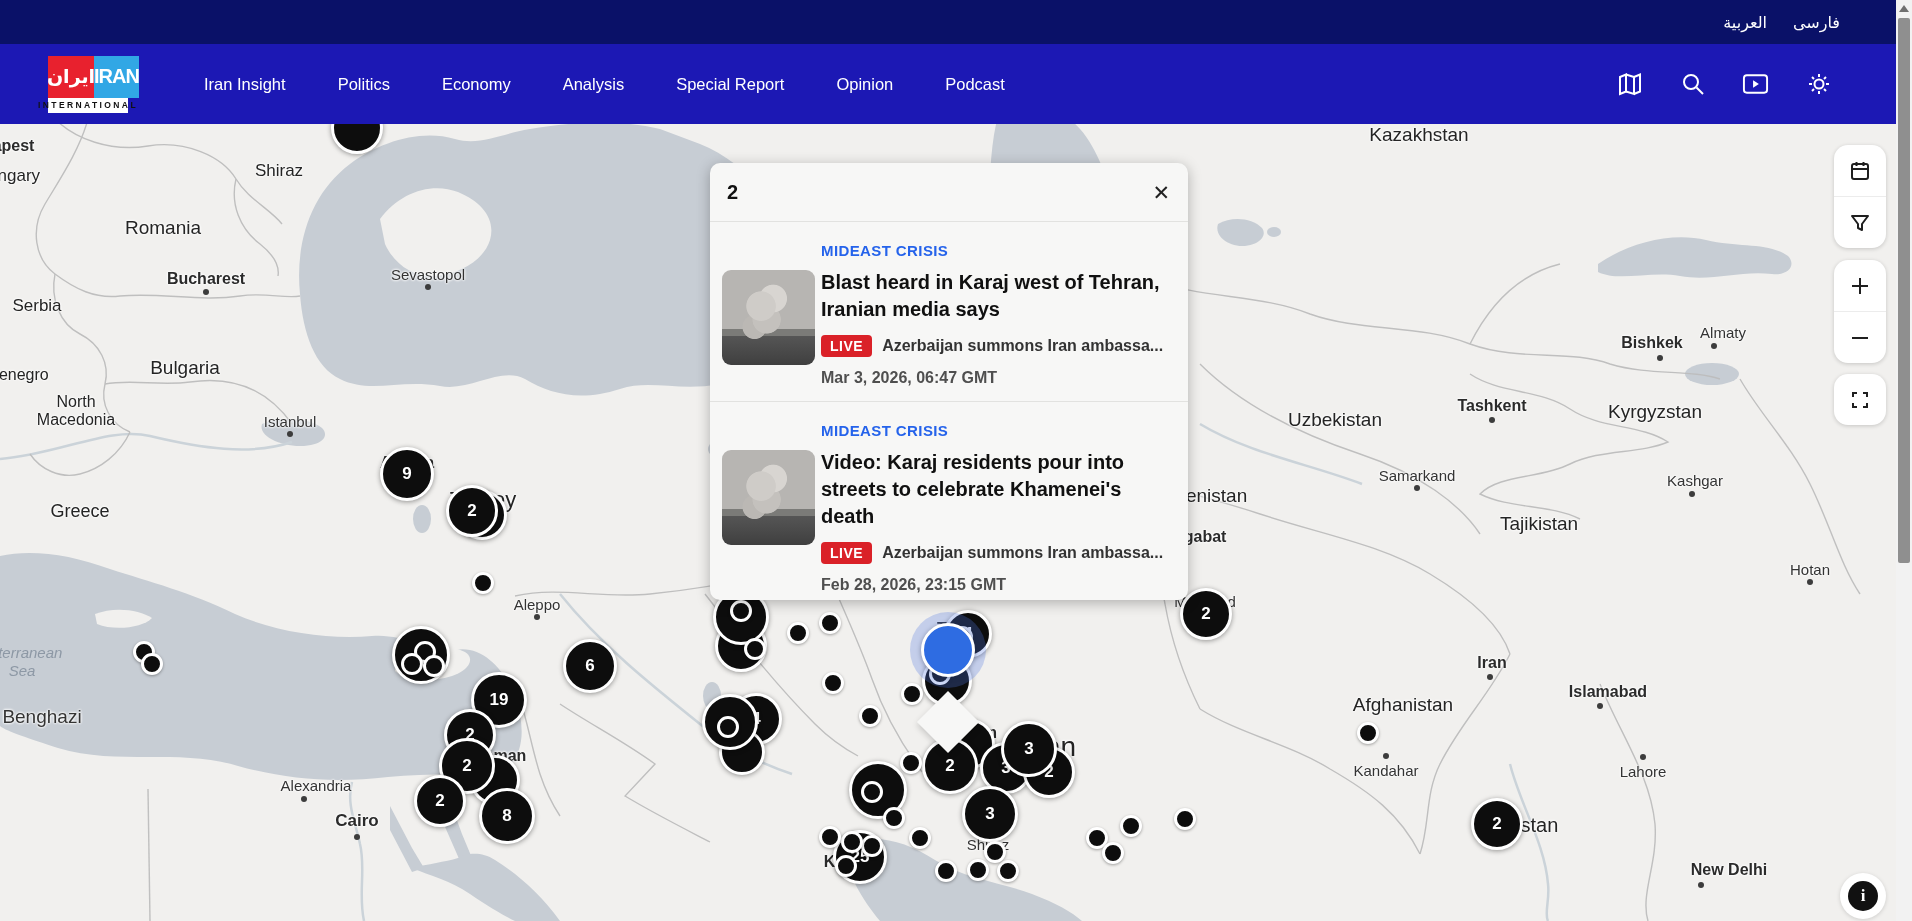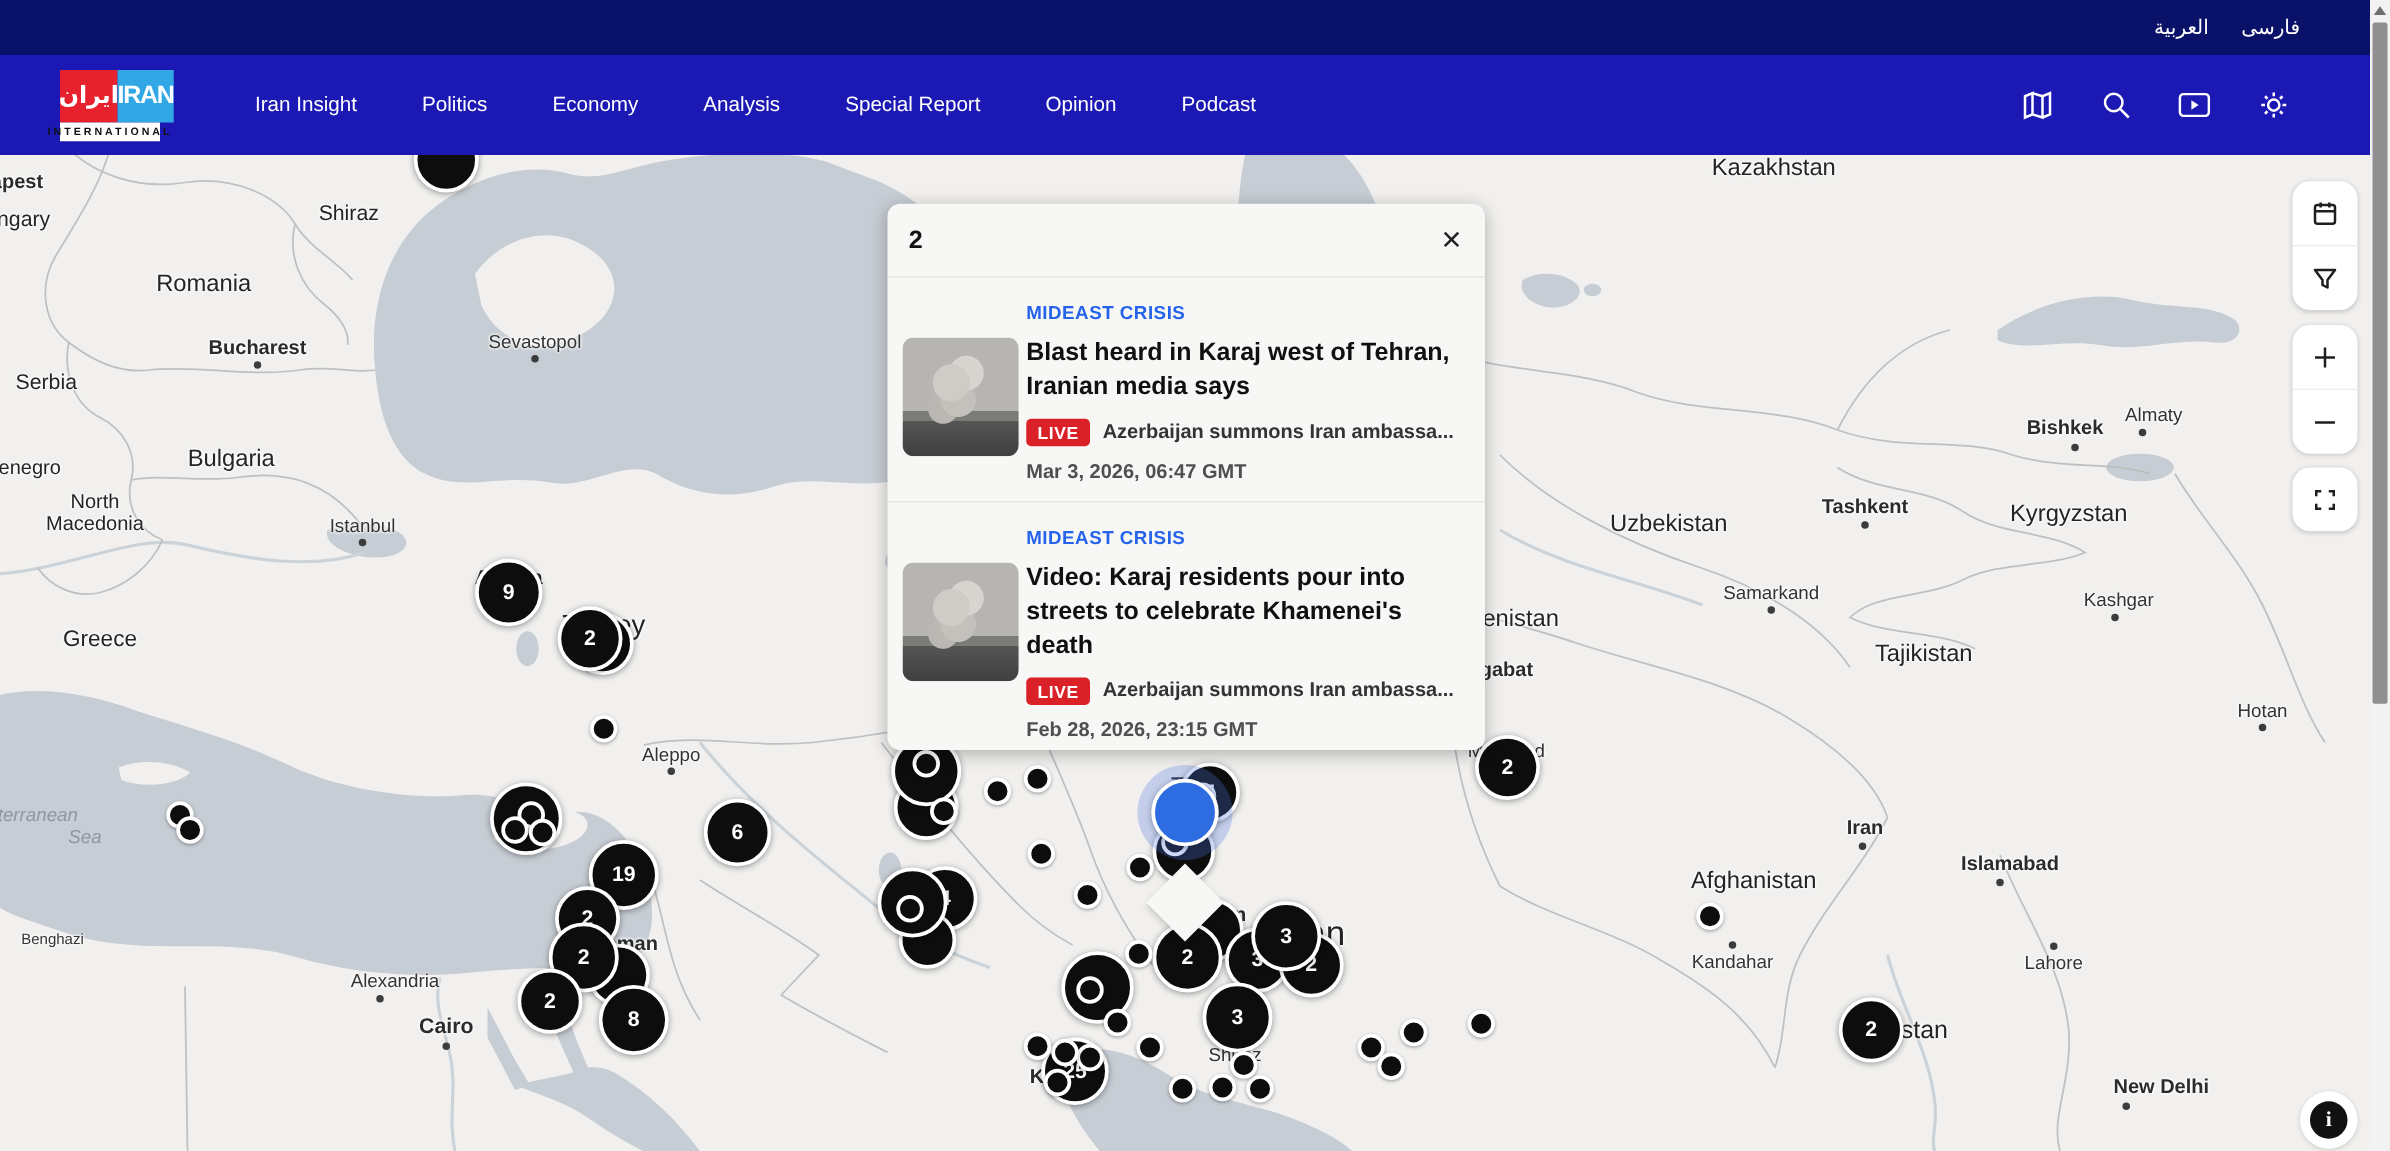--- a/index.html
+++ b/index.html
@@ -176,22 +176,22 @@
       <div class="map-label city" style="left: 407px; top: 339px; font-size: 16px;">Ankara</div>
       <div class="map-label city" style="left: 206px; top: 155px; font-size: 16px;">Bucharest</div>
       <div class="city-dot" style="left: 206px; top: 168px;"></div>
       <div class="map-label town" style="left: 428px; top: 150px; font-size: 15px;">Sevastopol</div>
       <div class="city-dot" style="left: 428px; top: 163px;"></div>
       <div class="map-label town" style="left: 290px; top: 297px; font-size: 15px;">Istanbul</div>
       <div class="city-dot" style="left: 290px; top: 310px;"></div>
       <div class="map-label town" style="left: 537px; top: 480px; font-size: 15px;">Aleppo</div>
       <div class="city-dot" style="left: 537px; top: 493px;"></div>
       <div class="map-label sea" style="left: 14px; top: 528px; font-size: 15px;">Mediterranean</div>
-      <div class="map-label sea" style="left: 22px; top: 546px; font-size: 15px; margin-left: 46px;">Sea</div>
-      <div class="map-label town" style="left: 42px; top: 627px; font-size: 12px;">Benghazi</div>
+      <div class="map-label sea" style="left: 22px; top: 546px; font-size: 15px;">Sea</div>
+      <div class="map-label town" style="left: 42px; top: 593px; font-size: 19px;">Benghazi</div>
       <div class="map-label town" style="left: 316px; top: 661px; font-size: 15px;">Alexandria</div>
       <div class="city-dot" style="left: 304px; top: 675px;"></div>
       <div class="map-label city" style="left: 357px; top: 697px; font-size: 17px;">Cairo</div>
       <div class="city-dot" style="left: 357px; top: 713px;"></div>
       <div class="map-label city" style="left: 497px; top: 632px; font-size: 16px;">Amman</div>
       <div class="map-label city" style="left: 850px; top: 738px; font-size: 16px;">Kuwait</div>
       <div class="map-label city" style="left: 963px; top: 505px; font-size: 16px;">Tehran</div>
       <div class="map-label city" style="left: 969px; top: 609px; font-size: 16px;">Isfahan</div>
       <div class="map-label country" style="left: 1052px; top: 623px; font-size: 28px;">Iran</div>
       <div class="map-label town" style="left: 988px; top: 720px; font-size: 15px;">Shiraz</div>

